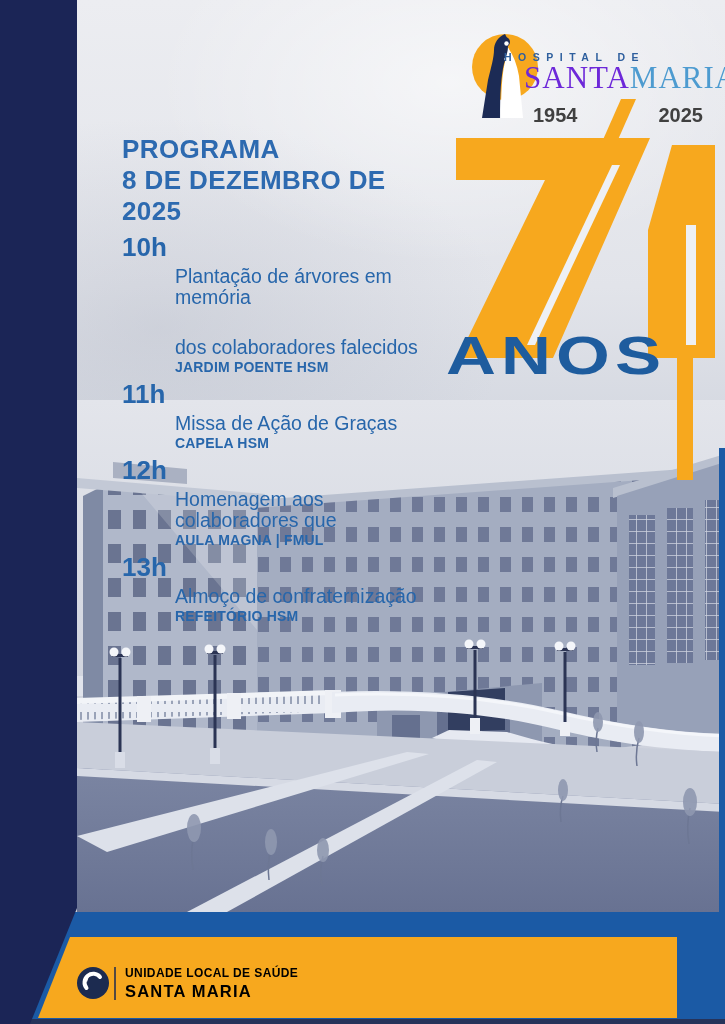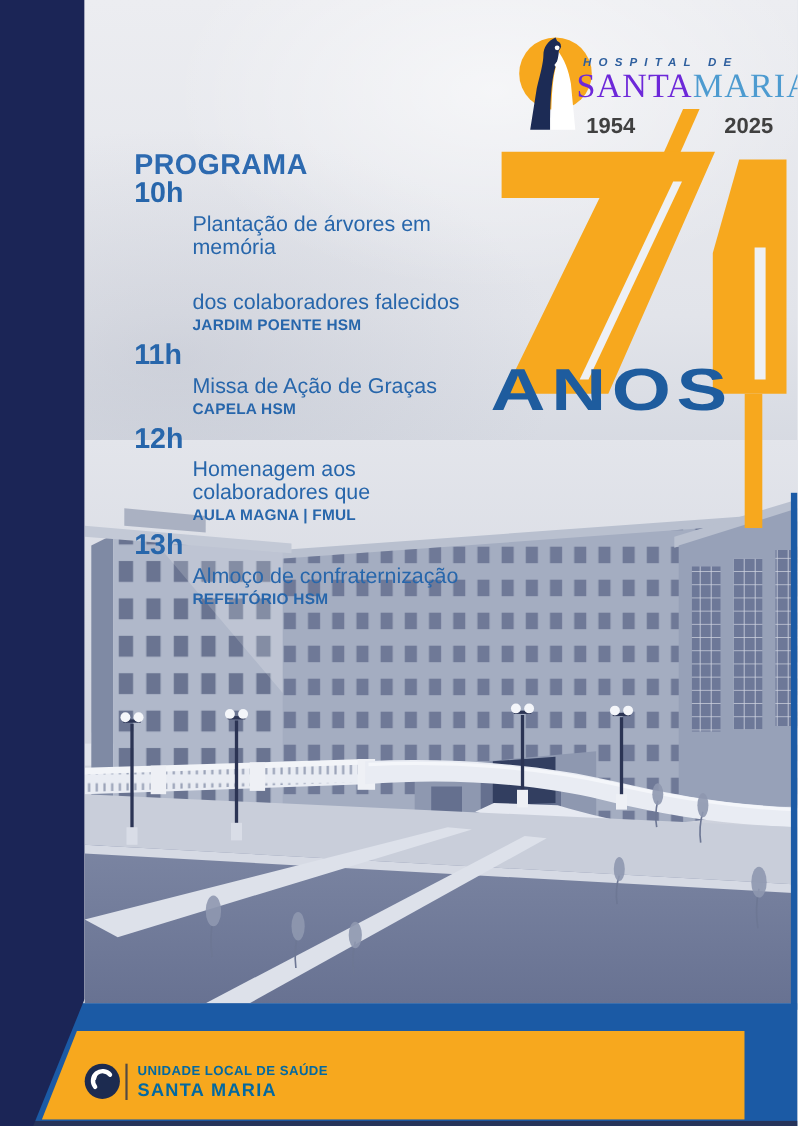--- a/index.html
+++ b/index.html
@@ -13,44 +13,44 @@
       radial-gradient(420px 260px at 62% 8%, rgba(255,255,255,.55), rgba(255,255,255,0) 70%),
       radial-gradient(500px 300px at 22% 32%, rgba(175,180,194,.35), rgba(175,180,194,0) 70%),
       linear-gradient(180deg,#ecedf1 0%,#e2e4ea 28%,#d2d6df 44%,#c9cdd8 56%);}
   
   #photo{left:77px;top:400px;z-index:1;}
   
   #right-strip{right:0;top:448px;width:6px;height:470px;background:#1b5aa5;z-index:2;}
   
   #ann-svg{left:440px;top:90px;z-index:3;}
   
-  #hospital-de{left:530px;top:51px;font-size:10.5px;font-weight:700;letter-spacing:6.5px;color:#2e5f9e;z-index:4;font-style:italic;}
+  #hospital-de{left:504px;top:51px;font-size:10.5px;font-weight:700;letter-spacing:6.5px;color:#2e5f9e;z-index:4;}
   #santamaria{left:524px;top:61px;font-family:"Liberation Serif",serif;font-size:31px;letter-spacing:1px;z-index:4;line-height:34px;}
   #years{left:533px;top:104px;width:170px;display:flex;justify-content:space-between;font-size:20px;font-weight:700;color:#404040;z-index:4;}
   #anos{left:446px;top:327px;font-size:54px;font-weight:800;letter-spacing:4px;color:#1e5c9e;transform:scaleX(1.28);transform-origin:left top;z-index:4;line-height:56px;}
   #program{left:122px;top:134px;width:330px;z-index:4;color:#2d6ab0;}
-  .program-title{font-size:26px;line-height:31px;font-weight:700;letter-spacing:.4px;}
+  .program-title{font-size:26px;line-height:31px;font-weight:700;letter-spacing:.4px;margin-bottom:10px;}
   .event{display:flex;margin-bottom:8px;color:#2766ab;}
   .event .time{width:42px;text-align:right;margin-right:11px;font-size:26px;font-weight:800;line-height:21px;}
   .event .line{font-size:19.5px;line-height:21px;font-weight:500;margin-top:29px;}
   .event .line:empty{display:none;}
   .event .venue{font-size:14px;line-height:17px;font-weight:700;letter-spacing:.2px;margin-top:1px;}
   
   #footer-blue{left:0;top:912px;width:725px;height:112px;background:#1b5aa5;z-index:5;}
   #footer-yellow{left:0;top:937px;width:725px;height:81px;background:#f7a81e;z-index:6;
      -webkit-clip-path:polygon(70px 0,677px 0,677px 100%,38px 100%);
      clip-path:polygon(70px 0,677px 0,677px 100%,38px 100%);}
   #bottom-strip{left:0;top:1019px;width:725px;height:5px;background:#26335a;z-index:7;}
   #navy-bar{left:0;top:0;width:77px;height:1024px;background:#1b2556;z-index:8;
      -webkit-clip-path:polygon(0 0,100% 0,100% 908px,30px 100%,0 100%);
      clip-path:polygon(0 0,100% 0,100% 908px,30px 100%,0 100%);}
   #madonna{left:467px;top:30px;z-index:4;}
   #uls-logo{left:76px;top:966px;z-index:9;}
   #footer-divider{left:114px;top:967px;width:2px;height:33px;background:rgba(28,43,80,.75);z-index:9;}
-  #footer-text{left:125px;top:966px;z-index:9;color:#0369a1;}
+  #footer-text{left:125px;top:966px;z-index:9;color:#000000;}
   #footer-text .l1{font-size:12px;line-height:15px;font-weight:600;letter-spacing:.4px;}
   #footer-text .l2{font-size:16.5px;line-height:20px;font-weight:700;letter-spacing:1.2px;}
 </style>
 </head>
 <body>
 
 <div id="page-bg" class="abs"></div>
 
 <svg id="photo" class="abs" width="648" height="512" viewBox="0 0 648 512">
   <defs>
@@ -210,20 +210,21 @@
 <div id="years" class="abs">
   <span>1954</span>
   <span>2025</span>
 </div>
 
 <div id="anos" class="abs">ANOS</div>
 
 <div id="program" class="abs">
   <div class="program-title">
     <div>PROGRAMA</div>
+    <div>8 DE DEZEMBRO DE 2025</div>
   </div>
   <div>
     <div class="event">
       <div class="time">10h</div>
       <div>
         <div class="line">Plantação de árvores em memória</div>
         <div class="line">dos colaboradores falecidos</div>
         <div class="venue">JARDIM POENTE HSM</div>
       </div>
     </div>

